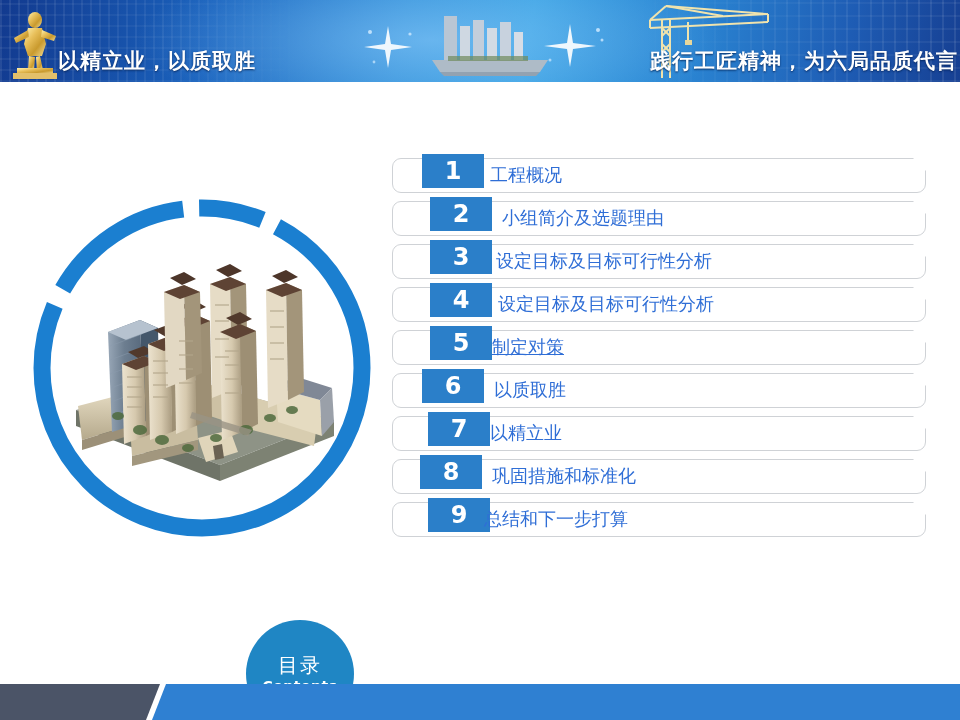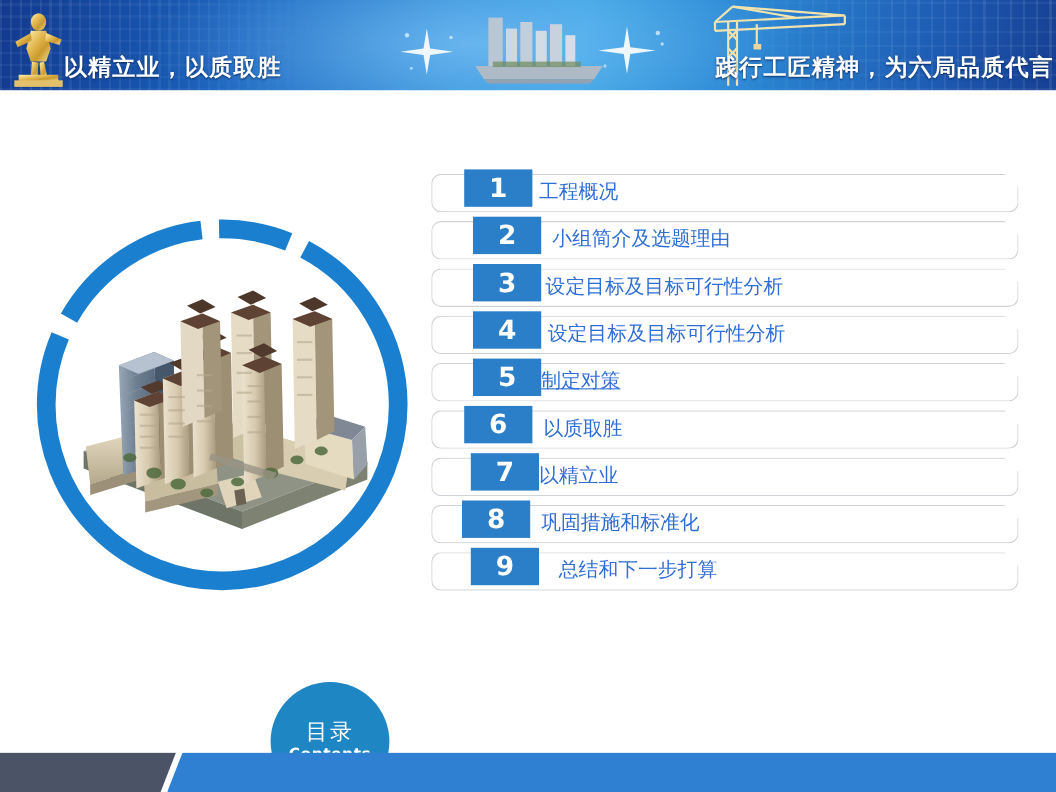--- a/index.html
+++ b/index.html
@@ -426,21 +426,21 @@
         <div class="row-label" style="left: 98px; color: rgb(47, 110, 214);">以精立业</div>
       </div>
       <div class="toc-row" style="top: 301px;">
         <div class="pill"></div>
         <div class="num-badge" style="left: 28px; background: rgb(43, 127, 201);">8</div>
         <div class="row-label" style="left: 100px; color: rgb(47, 110, 214);">巩固措施和标准化</div>
       </div>
       <div class="toc-row" style="top: 344px;">
         <div class="pill"></div>
         <div class="num-badge" style="left: 36px; background: rgb(43, 127, 201);">9</div>
-        <div class="row-label" style="left: 116px; color: rgb(47, 110, 214);">总结和下一步打算</div>
+        <div class="row-label" style="left: 92px; color: rgb(47, 110, 214);">总结和下一步打算</div>
       </div>
     </div>
 
   <div class="footer">
     <div class="footer-dark"></div>
     <div class="footer-blue"></div>
   </div>
 
 </div>
 

